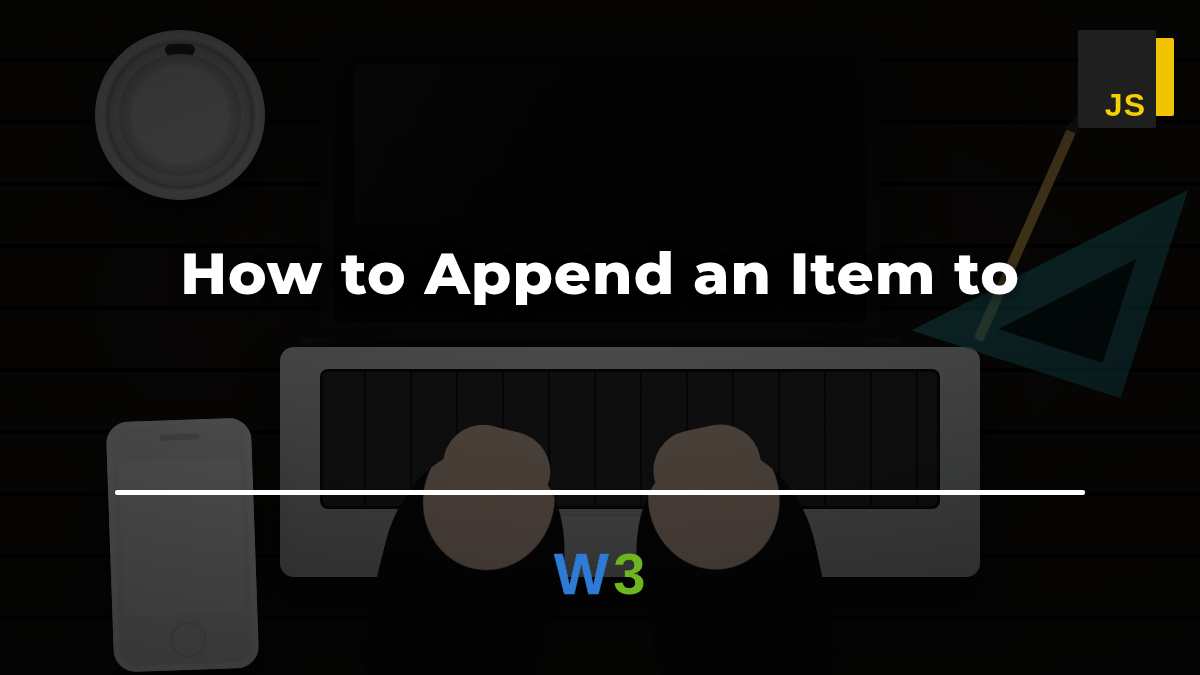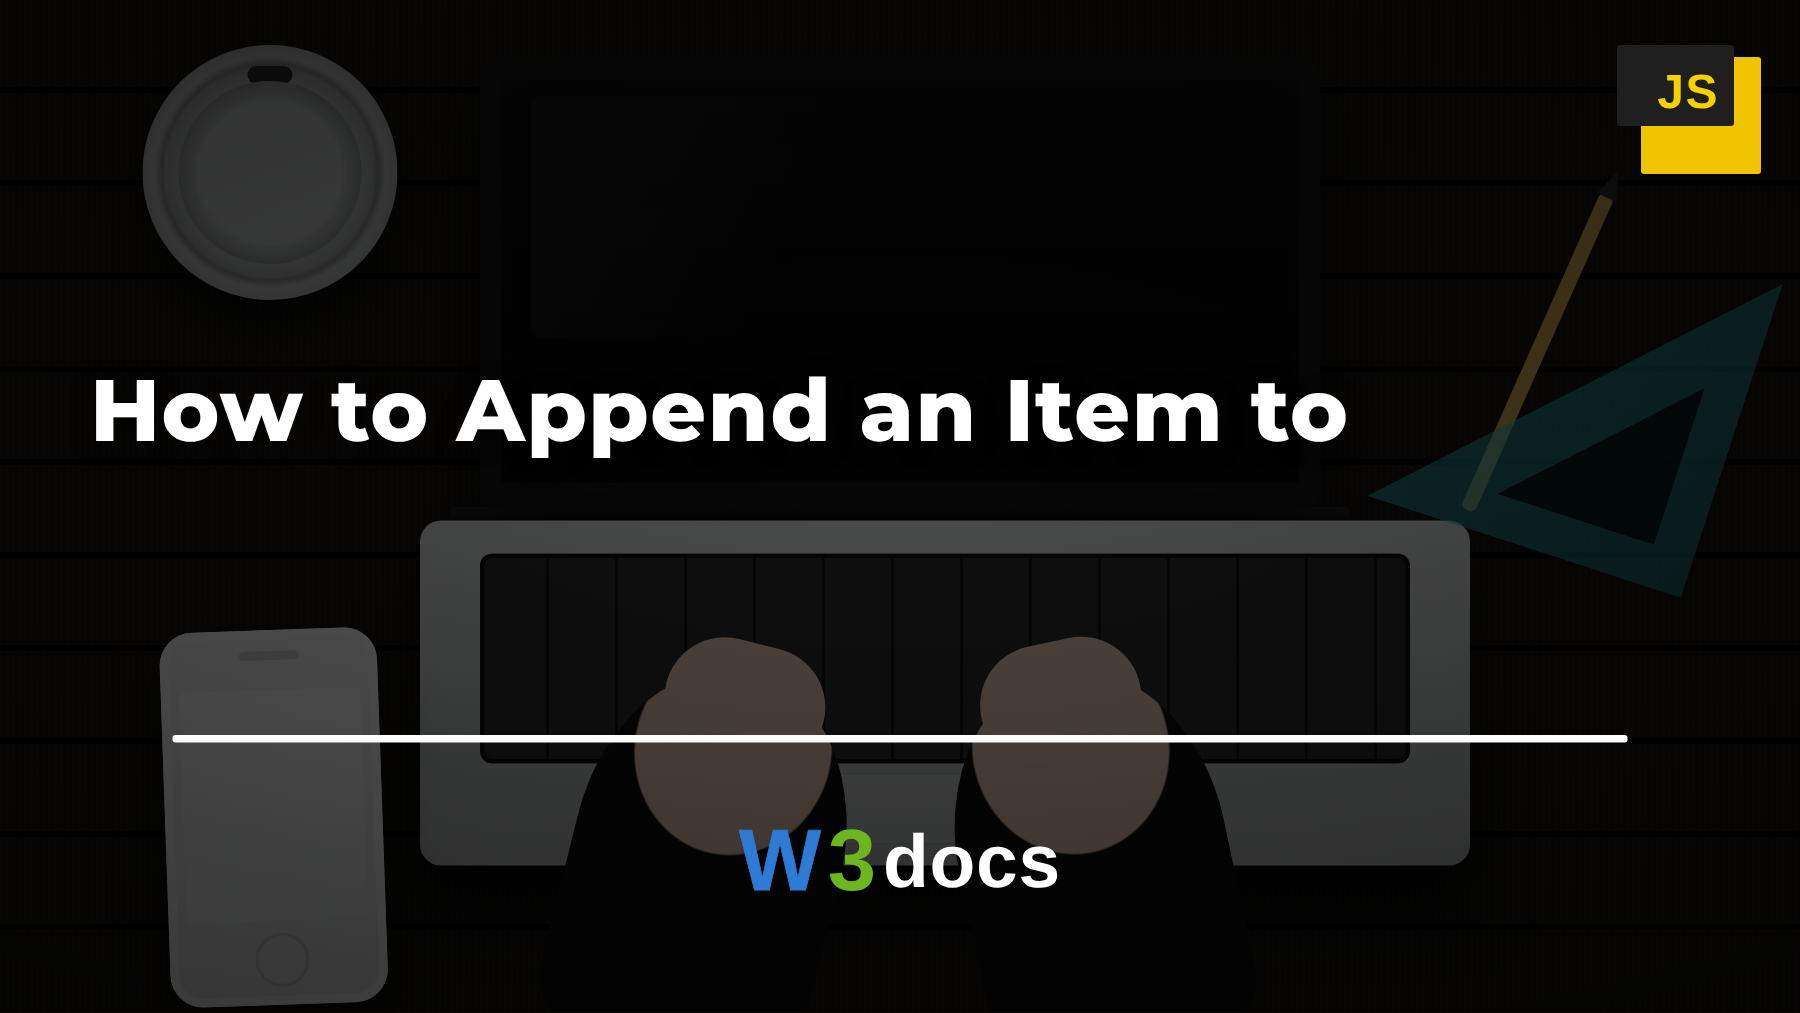--- a/index.html
+++ b/index.html
@@ -129,29 +129,29 @@
     background:linear-gradient(#2c2c2c,#2c2c2c);clip-path:polygon(50% 0,100% 100%,0 100%);}
 
   
   .dim{ position:absolute; inset:0;
     background:radial-gradient(120% 90% at 50% 45%, rgba(0,0,0,0.65) 0%, rgba(0,0,0,0.82) 100%); }
 
   
   .js-badge{ position:absolute; right:34px; top:30px; width:88px; height:88px; }
   .js-badge .back{ position:absolute; right:-8px; top:8px; width:80px; height:78px;
     background:#f0c400; border-radius:2px; }
-  .js-badge .front{ position:absolute; left:0; top:0; width:78px; height:54px;
+  .js-badge .front{ position:absolute; left:0; top:0; width:78px; height:98px;
     background:#1f1f1f; border-radius:2px; display:flex; align-items:flex-end;
     justify-content:flex-end; padding:6px 10px 4px; }
   .js-badge .front span{ color:#f5d100; font-weight:800; font-size:32px; letter-spacing:1px;
     font-family:"Arial Black","Segoe UI",sans-serif; }
 
   
   .title{
-    position:absolute; left:0; right:0; top:235px; text-align:left;
+    position:absolute; left:0; right:0; top:235px; text-align:center;
     color:#ffffff; font-weight:800; letter-spacing:1px;
     font-size:58px; line-height:1.35;
     text-shadow:0 3px 14px rgba(0,0,0,0.55);
     padding:0 60px;
   }
   .rule{ position:absolute; left:115px; right:115px; top:490px; height:5px;
     background:#ffffff; border-radius:2px; }
 
   .brand{ position:absolute; left:0; right:0; top:540px; text-align:center;
     color:#fff; font-weight:800; font-size:50px; letter-spacing:0.5px;
@@ -201,14 +201,13 @@
 
 <h1 class="title">
   <span>How to Append an Item to</span><br>
 </h1>
 
 <div class="rule"></div>
 
 <div class="brand">
   <span class="w">W</span>
   <span class="three">3</span>
-  <span class="docs">docs</span>
 </div>
 
 </body></html>

